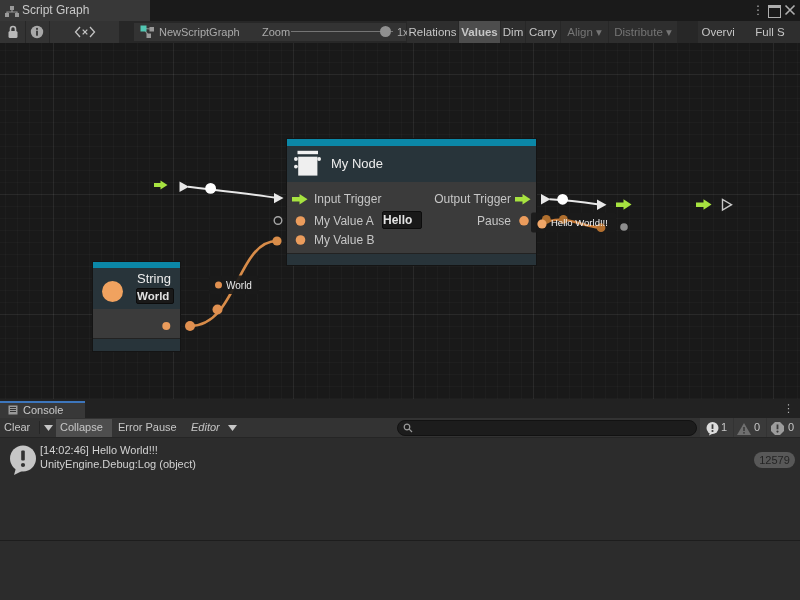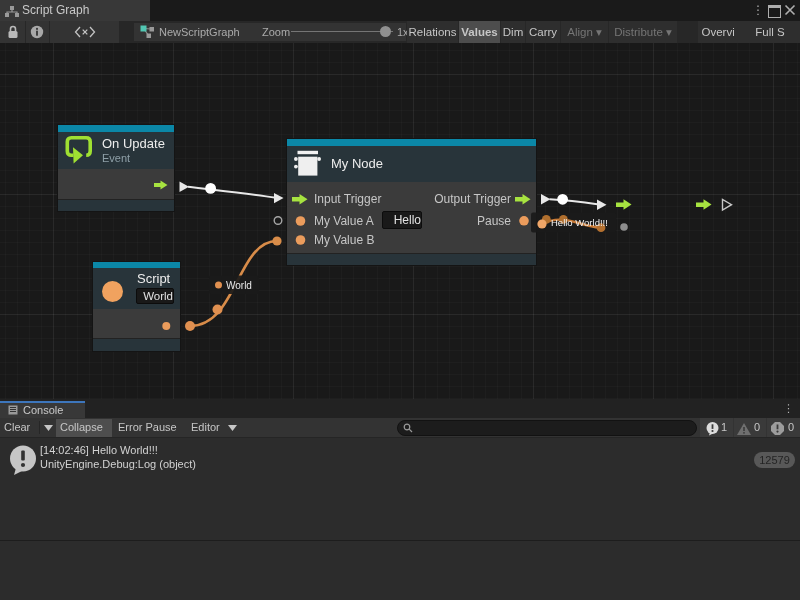--- a/index.html
+++ b/index.html
@@ -27,21 +27,21 @@
     background-size:120px 120px,120px 120px,12px 12px,12px 12px;
     background-position:0 31px,53px 0,0 7px,5px 0;}
   .node{position:absolute;box-shadow:0 0 0 1px #141414;}
   .ntop{left:0;top:0;width:100%;height:7px;background:#0b87a7;position:absolute;}
   .nhead{position:absolute;left:0;width:100%;background:#28343a;}
   .nbody{position:absolute;left:0;width:100%;background:#3b3b3b;}
   .nfoot{position:absolute;left:0;width:100%;background:#28343a;border-top:1px solid #222;}
   .ntitle{position:absolute;color:#ededed;font-size:13px;}
   .nsub{position:absolute;color:#8fa0a8;font-size:11px;}
   .plabel{position:absolute;color:#c6c6c6;font-size:12px;}
-  .field{position:absolute;background:#191919;border:1px solid #0c0c0c;border-radius:2px;color:#e2e2e2;font-size:12px;text-align:right;}
+  .field{position:absolute;background:#191919;border:1px solid #0c0c0c;border-radius:2px;color:#e2e2e2;font-size:12px;text-align:left;font-weight:bold;}
   
   #con-tabbar{left:0;top:399px;width:800px;height:19px;background:#222222;}
   #con-tab{left:0;top:401px;width:85px;height:15px;background:#383838;border-top:2px solid #3d76bc;}
   #con-toolbar{left:0;top:418px;width:800px;height:20px;background:#333333;border-bottom:1px solid #252525;box-sizing:border-box;}
   .cbtn{position:absolute;top:0;height:19px;line-height:19px;font-size:11px;color:#c6c6c6;}
   #con-list{left:0;top:438px;width:800px;height:102px;background:#2c2c2c;}
   #con-detail{left:0;top:541px;width:800px;height:59px;background:#2c2c2c;}
   #con-divider{left:0;top:540px;width:800px;height:1px;background:#1d1d1d;}
 </style>
 </head>
@@ -101,32 +101,20 @@
   <div class="abs tbtn on" style="left:459px;width:41px;font-weight:bold;">Values</div>
   <div class="abs tbtn" style="left:501px;width:24px;">Dim</div>
   <div class="abs tbtn" style="left:526px;width:34px;">Carry</div>
   <div class="abs tbtn dis" style="left:561px;width:47px;">Align ▾</div>
   <div class="abs tbtn dis" style="left:609px;width:68px;">Distribute ▾</div>
   <div class="abs tbtn" style="left:690px;width:55px;margin-left:8px;">Overview</div>
   <div class="abs tbtn" style="left:734px;width:66px;text-align:center;padding-left:6px;box-sizing:border-box;">Full S</div>
 
   <div class="abs" id="graph"></div>
 
-  <div class="node" style="left:58px;top:125px;width:116px;height:86px;">
-    <div class="ntop"></div>
-    <div class="nhead" style="top:7px;height:37px;"></div>
-    <div class="nbody" style="top:44px;height:30px;"></div>
-    <div class="nfoot" style="top:74px;height:12px;box-sizing:border-box;"></div>
-    <div class="ntitle" style="left:44px;top:11px;">On Update</div>
-    <div class="nsub" style="left:44px;top:27px;">Event</div>
-    <svg class="abs" style="left:7px;top:10px" width="28" height="29" viewBox="0 0 28 29">
-      <path d="M8.5 20.3H6.3Q2.3 20.3 2.3 16.3V6.8Q2.3 2.8 6.3 2.8H21.2Q25.2 2.8 25.2 6.8V16.3Q25.2 20.3 21.2 20.3" stroke="#9fe032" stroke-width="3.6" fill="none"></path>
-      <path d="M8 12.3L18 20.3L8.6 28.6z" fill="#9fe032"></path>
-    </svg>
-  </div>
 
   <div class="node" style="left:287px;top:139px;width:249px;height:126px;">
     <div class="ntop"></div>
     <div class="nhead" style="top:7px;height:36px;"></div>
     <div class="nbody" style="top:43px;height:71px;"></div>
     <div class="nfoot" style="top:114px;height:12px;box-sizing:border-box;"></div>
     <div class="ntitle" style="left:44px;top:17px;">My Node</div>
     <svg class="abs" style="left:6px;top:11px" width="30" height="26" viewBox="0 0 30 26">
       <rect x="4.5" y="0.8" width="20.5" height="3.4" fill="#f2f2f2"></rect>
       <rect x="5.2" y="6.7" width="19.2" height="18.9" fill="#efefef"></rect>
@@ -140,21 +128,21 @@
     <div class="plabel" style="left:143px;top:53px;width:81px;text-align:right;">Output Trigger</div>
     <div class="plabel" style="left:143px;top:75px;width:81px;text-align:right;">Pause</div>
     <div class="field" style="left:95px;top:72px;width:38px;height:16px;line-height:16px;">Hello</div>
   </div>
 
   <div class="node" style="left:93px;top:262px;width:87px;height:89px;">
     <div class="ntop" style="height:6px;"></div>
     <div class="nhead" style="top:6px;height:41px;"></div>
     <div class="nbody" style="top:47px;height:29px;"></div>
     <div class="nfoot" style="top:76px;height:13px;box-sizing:border-box;"></div>
-    <div class="ntitle" style="left:44px;top:9px;">Script</div>
+    <div class="ntitle" style="left:44px;top:9px;">String</div>
     <div class="abs" style="left:9px;top:19px;width:21px;height:21px;border-radius:50%;background:#f0a25f;"></div>
     <div class="field" style="left:43px;top:26px;width:36px;height:14px;line-height:14px;font-size:11.5px;">World</div>
   </div>
 
 
   <svg class="abs" style="left:0;top:0;z-index:5;" width="800" height="600" viewBox="0 0 800 600">
 
     <g fill="#a7e340">
       <path d="M154 183h7v4h-7z"></path>
         <path d="M160.5 180.5l7 4.5-7 4.5z"></path>
@@ -216,21 +204,21 @@
 
   <div class="abs" id="con-toolbar"></div>
   <div class="cbtn" style="left:4px;top:418px;">Clear</div>
   <div class="abs" style="left:39px;top:421px;width:1px;height:13px;background:#262626;"></div>
   <svg class="abs" style="left:44px;top:425px" width="9" height="6" viewBox="0 0 9 6">
       <path d="M0 0h9L4.5 6z" fill="#c6c6c6"></path>
     </svg>
   <div class="abs" style="left:56px;top:419px;width:56px;height:18px;background:#4e4e4e;"></div>
   <div class="cbtn" style="left:60px;top:418px;">Collapse</div>
   <div class="cbtn" style="left:118px;top:418px;">Error Pause</div>
-  <div class="cbtn" style="left:191px;top:418px;">Editor</div>
+  <div class="cbtn" style="left:191px;top:418px;font-style:italic;">Editor</div>
   <svg class="abs" style="left:228px;top:425px" width="9" height="6" viewBox="0 0 9 6">
       <path d="M0 0h9L4.5 6z" fill="#c6c6c6"></path>
     </svg>
 
   <div class="abs" style="left:397px;top:420px;width:300px;height:16px;background:#1c1c1c;border:1px solid #121212;border-radius:9px;box-sizing:border-box;"></div>
   <svg class="abs" style="left:403px;top:423px" width="10" height="10" viewBox="0 0 10 10">
     <circle cx="4" cy="4" r="2.8" fill="none" stroke="#9a9a9a" stroke-width="1.2"></circle>
     <path d="M6.2 6.2L9 9" stroke="#9a9a9a" stroke-width="1.2"></path>
   </svg>
 

